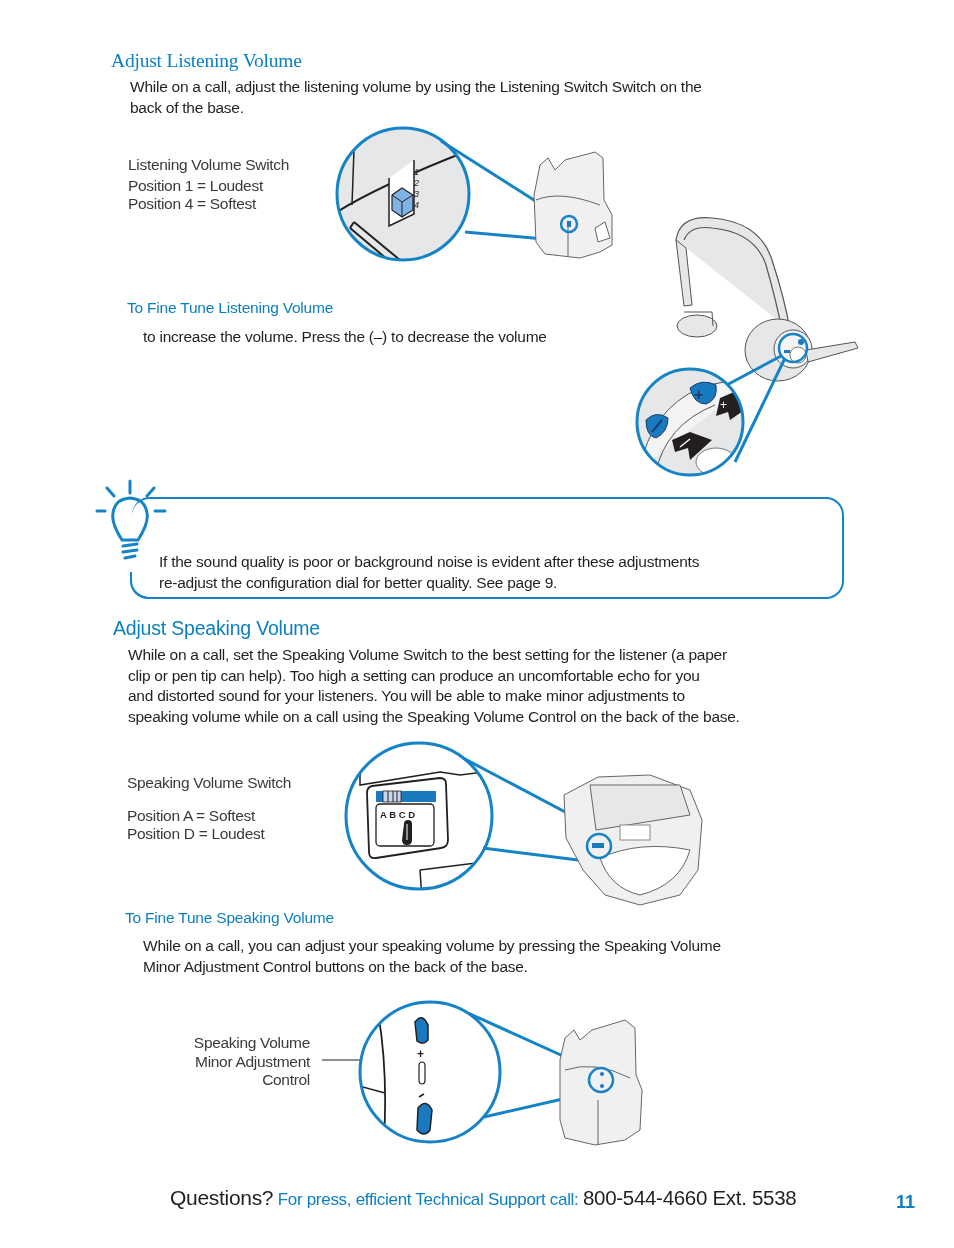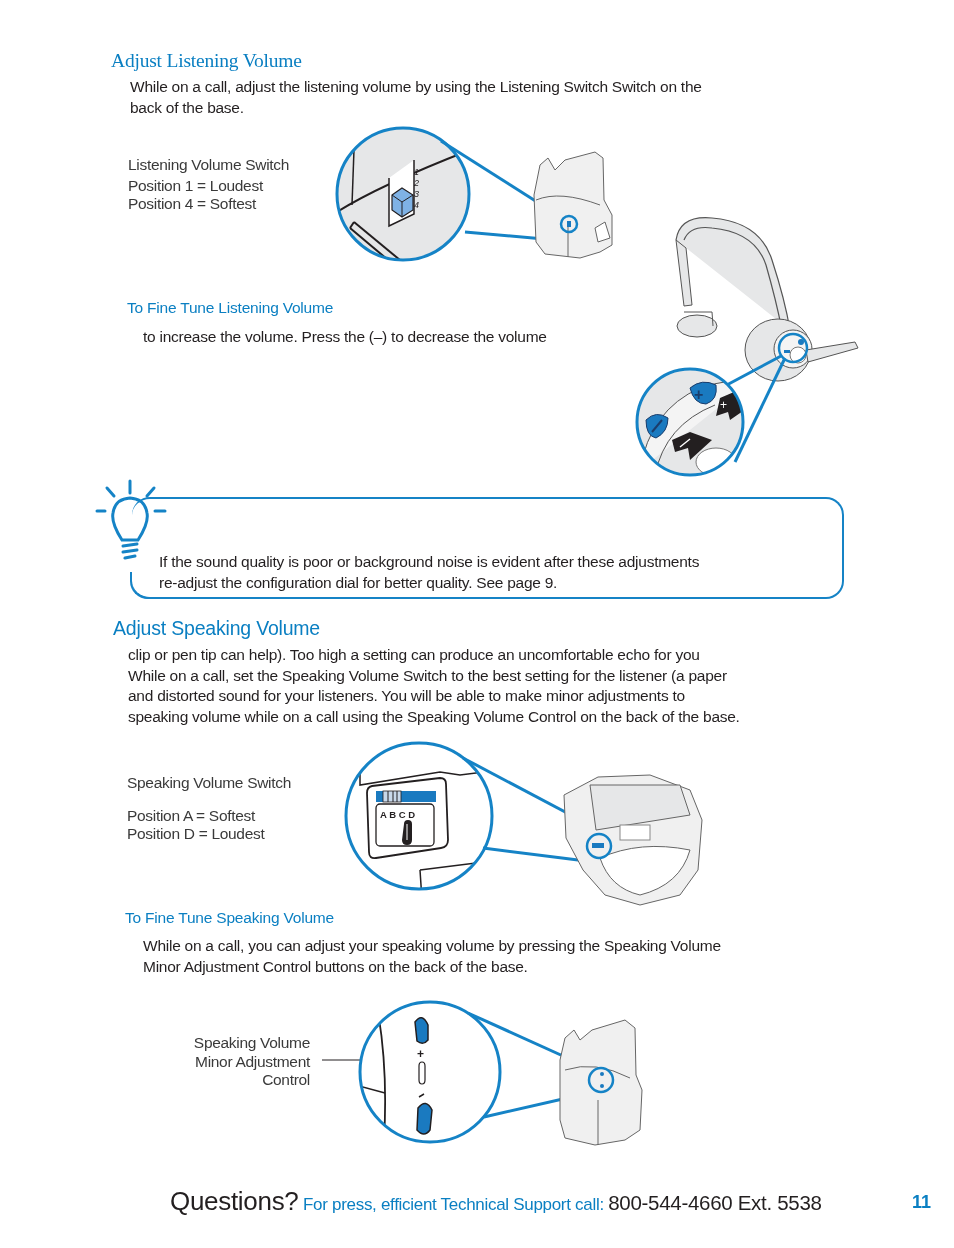--- a/index.html
+++ b/index.html
@@ -14,24 +14,24 @@
     svg { position: absolute; overflow: visible; }
     .tipbox {
       position: absolute; left: 132px; top: 497px; width: 712px; height: 102px;
       border: 2px solid #1583c6; border-radius: 18px; border-left: none;
     }
     .tipbox-left {
       position: absolute; left: 130px; top: 572px; width: 22px; height: 27px;
       border-left: 2px solid #1583c6; border-bottom: 2px solid #1583c6; border-bottom-left-radius: 18px;
     }
     .footer { position: absolute; top: 1186px; left: 170px; white-space: nowrap; }
-    .footer .q { font-size: 26px; color: #231f20; letter-spacing: -0.3px; margin-top: 20px; }
+    .footer .q { font-size: 21px; color: #231f20; letter-spacing: -0.3px; margin-top: 20px; }
     .footer .s { font-size: 17px; color: #0a7fc2; letter-spacing: -0.3px; }
     .footer .p { font-size: 20.5px; color: #231f20; letter-spacing: -0.3px; }
-    .pagenum { position: absolute; top: 1192px; left: 896px; font-size: 18px; font-weight: bold; color: #0a7fc2; margin-left: 16px; }
+    .pagenum { position: absolute; top: 1192px; left: 896px; font-size: 18px; font-weight: bold; color: #0a7fc2; }
   </style>
 </head>
 <body>
 
 <div class="abs h2" style="left:111px; top:50px;font-family:Liberation Serif, serif;">Adjust Listening Volume</div>
 <div class="abs body" style="left:130px; top:77px; width:700px;">
   <div>While on a call, adjust the listening volume by using the Listening Switch Switch on the</div>
   <div>back of the base.</div>
 </div>
 
@@ -130,22 +130,22 @@
   <line x1="28" y1="74" x2="42" y2="72" stroke="#1583c6" stroke-width="3" stroke-linecap="round"></line>
   <line x1="30" y1="80" x2="40" y2="78" stroke="#1583c6" stroke-width="3" stroke-linecap="round"></line>
 </svg>
 <div class="abs body" style="left:159px; top:522px; width:680px;margin-top:30px;">
   <div>If the sound quality is poor or background noise is evident after these adjustments</div>
   <div>re-adjust the configuration dial for better quality. See page 9.</div>
 </div>
 
 <div class="abs h2" style="left:113px; top:617px;">Adjust Speaking Volume</div>
 <div class="abs body" style="left:128px; top:645px; width:740px;">
+  <div>While on a call, set the Speaking Volume Switch to the best setting for the listener (a paper</div>
   <div>clip or pen tip can help). Too high a setting can produce an uncomfortable echo for you</div>
-  <div>While on a call, set the Speaking Volume Switch to the best setting for the listener (a paper</div>
   <div>and distorted sound for your listeners. You will be able to make minor adjustments to</div>
   <div>speaking volume while on a call using the Speaking Volume Control on the back of the base.</div>
 </div>
 
 <div class="abs cap" style="left:127px; top:773px;">
   <div>Speaking Volume  Switch</div>
   <div style="margin-top:13px;">Position A = Softest</div>
   <div style="margin-top:-1px;">Position D = Loudest</div>
 </div>
 

